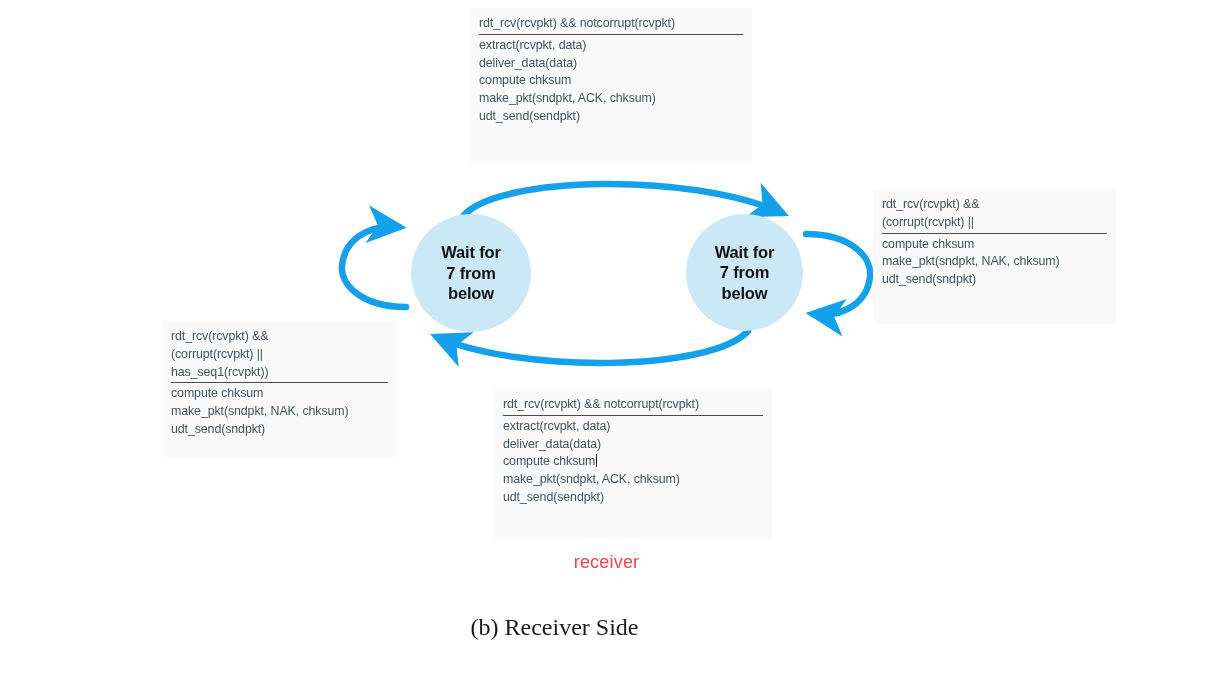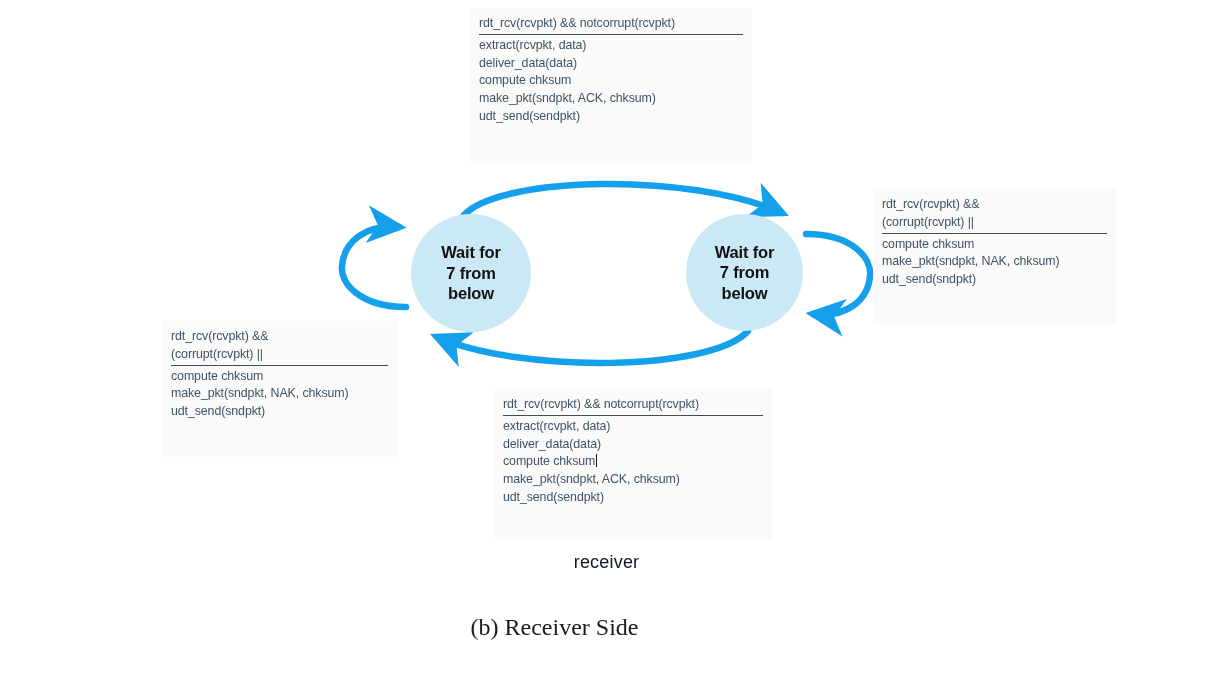--- a/index.html
+++ b/index.html
@@ -80,21 +80,21 @@
   .state .sline { display: block; }
 
   
   .receiver-label {
     position: absolute;
     left: 0; top: 552px;
     width: 1213px;
     text-align: center;
     font-family: "Liberation Sans", sans-serif;
     font-size: 18px;
-    color: #0f172a;
+    color: #ef4444;
     letter-spacing: 0.2px;
   }
   .figure-caption {
     position: absolute;
     left: 0; top: 614px;
     width: 1109px;
     text-align: center;
     font-family: "Liberation Serif", serif;
     font-size: 24px;
     color: #1b1b1b;
@@ -154,20 +154,21 @@
     <span class="ln">(corrupt(rcvpkt) ||</span>
     <span class="rule"></span>
     <span class="ln">compute chksum</span>
     <span class="ln">make_pkt(sndpkt, NAK, chksum)</span>
     <span class="ln">udt_send(sndpkt)</span>
   </div>
 
   <div class="tbox tbox-left">
     <span class="ln">rdt_rcv(rcvpkt) &amp;&amp;</span>
     <span class="ln">(corrupt(rcvpkt) ||</span>
+    <span class="ln">has_seq1(rcvpkt))</span>
     <span class="rule"></span>
     <span class="ln">compute chksum</span>
     <span class="ln">make_pkt(sndpkt, NAK, chksum)</span>
     <span class="ln">udt_send(sndpkt)</span>
   </div>
 
   <div class="tbox tbox-bottom">
     <span class="ln">rdt_rcv(rcvpkt) &amp;&amp; notcorrupt(rcvpkt)</span>
     <span class="rule"></span>
     <span class="ln">extract(rcvpkt, data)</span>

